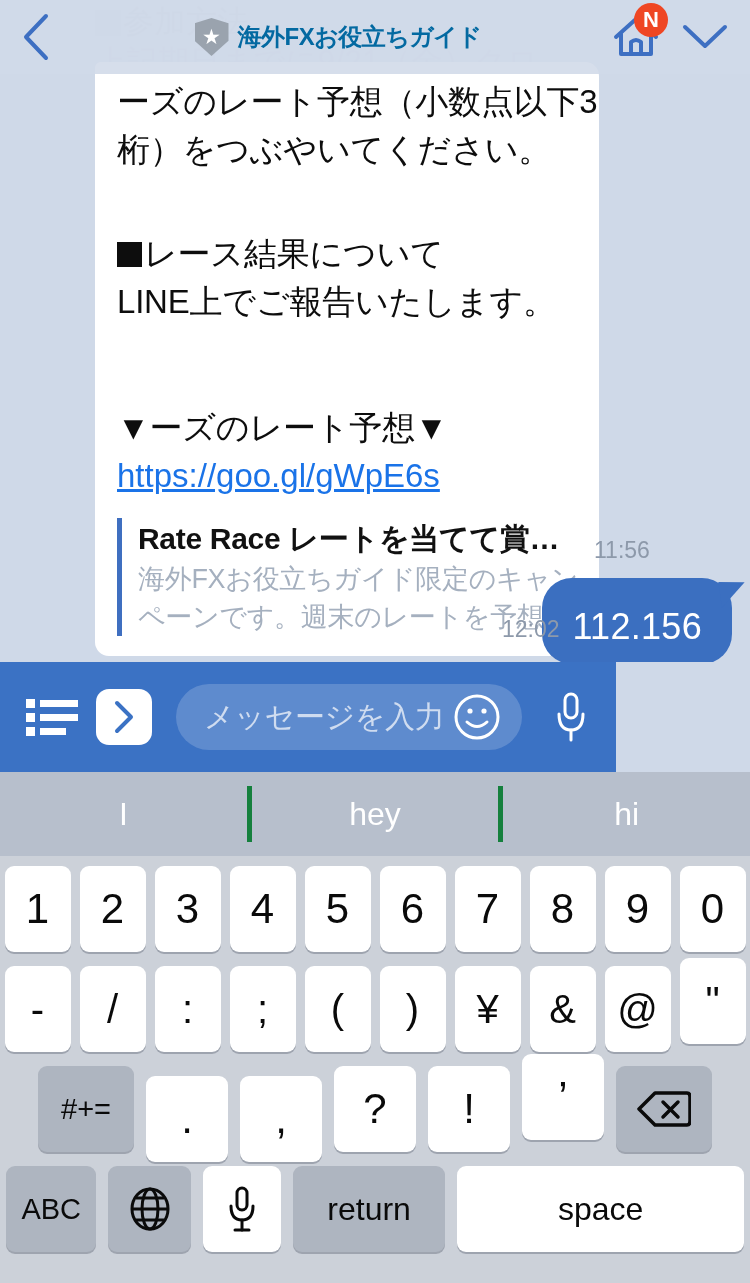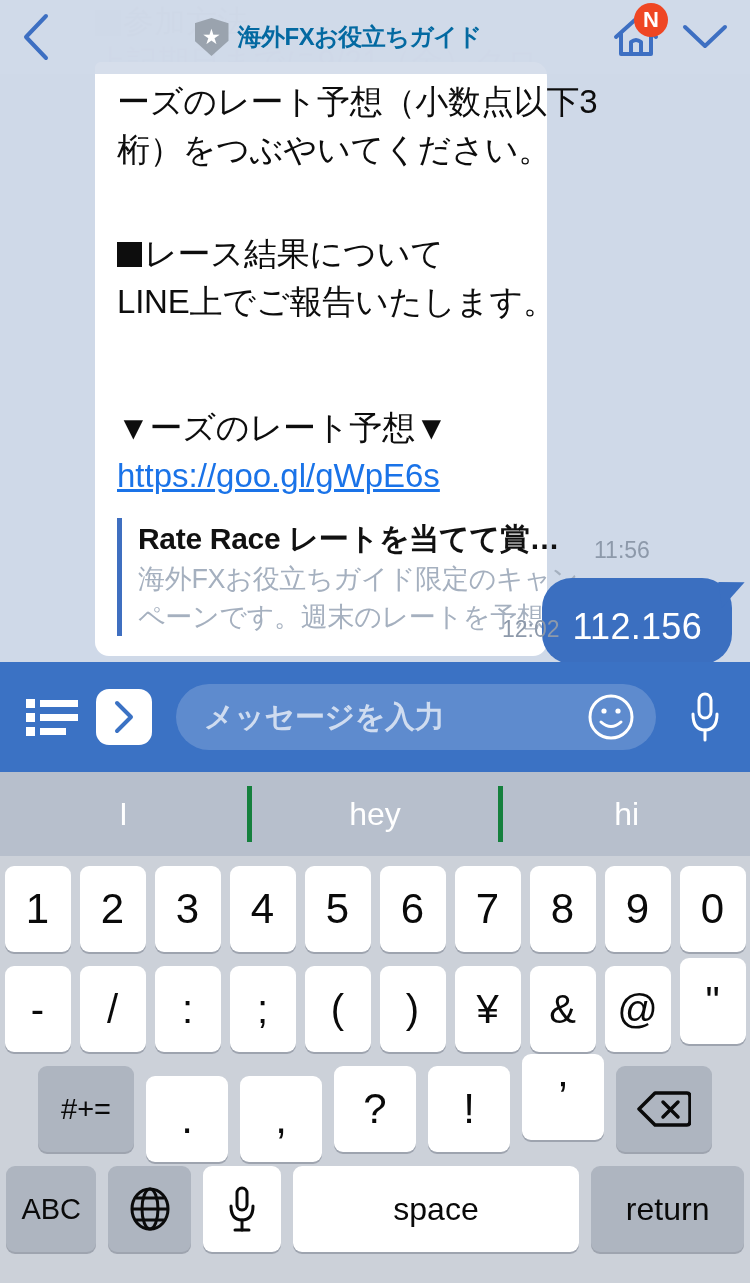--- a/index.html
+++ b/index.html
@@ -22,21 +22,21 @@
     letter-spacing: .5px; white-space: nowrap;
   }
   .scrolled-under .su-line2 { color: #c3cfe0; }
   .su-box {
     display: inline-block; width: 26px; height: 26px;
     background: #c6d2e2; vertical-align: -4px; margin-right: 2px;
   }
 
   
   .recv-bubble {
-    position: absolute; left: 95px; top: 62px; width: 452px;
+    position: absolute; left: 95px; top: 62px; width: 504px;
     background: #fff;
     border-radius: 6px 14px 14px 14px;
     padding: 16px 22px 20px 22px;
   }
   .msg-line {
     font-size: 33px; line-height: 48px; color: #0d0d0d;
     white-space: nowrap; letter-spacing: -0.2px;
   }
   .blk { display: inline-block; width: 25px; height: 25px; background: #0d0d0d; vertical-align: -2px; margin-right: 2px;}
   .gap-lg { height: 56px; }
@@ -109,22 +109,22 @@
   .n-badge {
     position: absolute; right: -6px; top: -8px;
     width: 34px; height: 34px; border-radius: 50%;
     background: #ef4623; color: #fff; font-size: 22px; font-weight: bold;
     display: flex; align-items: center; justify-content: center;
     z-index: 3;
   }
 
   
   .input-bar {
-    position: absolute; top: 662px; left: 0; width: 750px; height: 110px;
-    background: #3b72c4; display: flex; align-items: center; font-weight: bold;
+    position: absolute; top: 662px; left: 0; width: 616px; height: 110px;
+    background: #3b72c4; display: flex; align-items: center;
   }
   .ib-list { width: 76px; display:flex; align-items:center; justify-content:center; margin-left: 14px;}
   .ib-arrow {
     width: 56px; height: 56px; background: #fff; border-radius: 13px;
     display: flex; align-items: center; justify-content: center;
     margin-left: 6px;
   }
   .ib-field {
     flex: 1; height: 66px; margin: 0 18px 0 24px;
     background: rgba(255,255,255,0.18); border-radius: 33px;
@@ -340,17 +340,17 @@
         </svg>
       </div>
       <div class="key k-mic">
         <svg width="30" height="48" viewBox="0 0 30 48">
           <rect x="10" y="3" width="10" height="22" rx="5" fill="none" stroke="#0a0a0a" stroke-width="3"></rect>
           <path d="M4,21 Q4,35 15,35 Q26,35 26,21" fill="none" stroke="#0a0a0a" stroke-width="3" stroke-linecap="round"></path>
           <line x1="15" y1="35" x2="15" y2="45" stroke="#0a0a0a" stroke-width="3" stroke-linecap="round"></line>
           <line x1="8" y1="45" x2="22" y2="45" stroke="#0a0a0a" stroke-width="3" stroke-linecap="round"></line>
         </svg>
       </div>
+      <div class="key dark k-return">return</div>
       <div class="key k-space">space</div>
-      <div class="key dark k-return">return</div>
     </div>
   </div>
 </div>
 
 </body></html>

